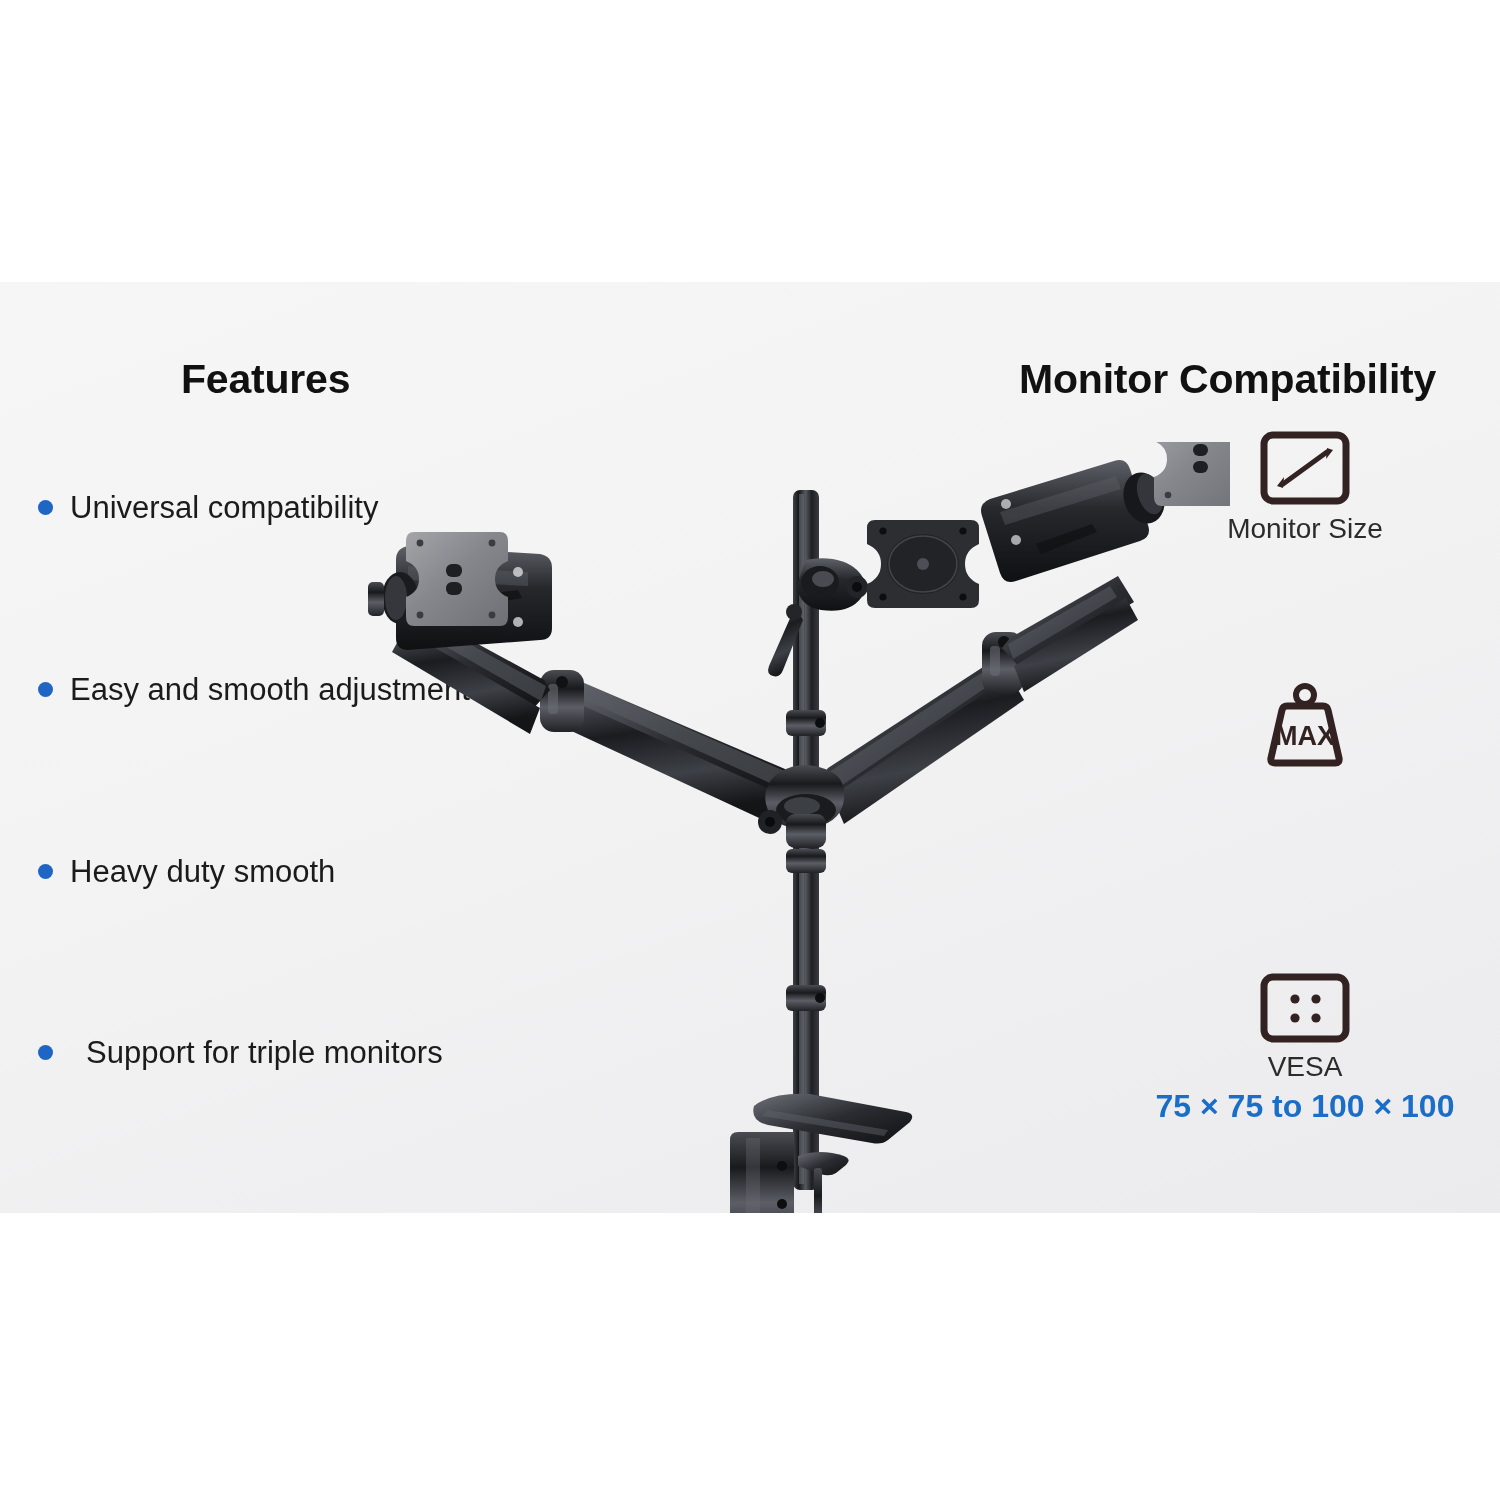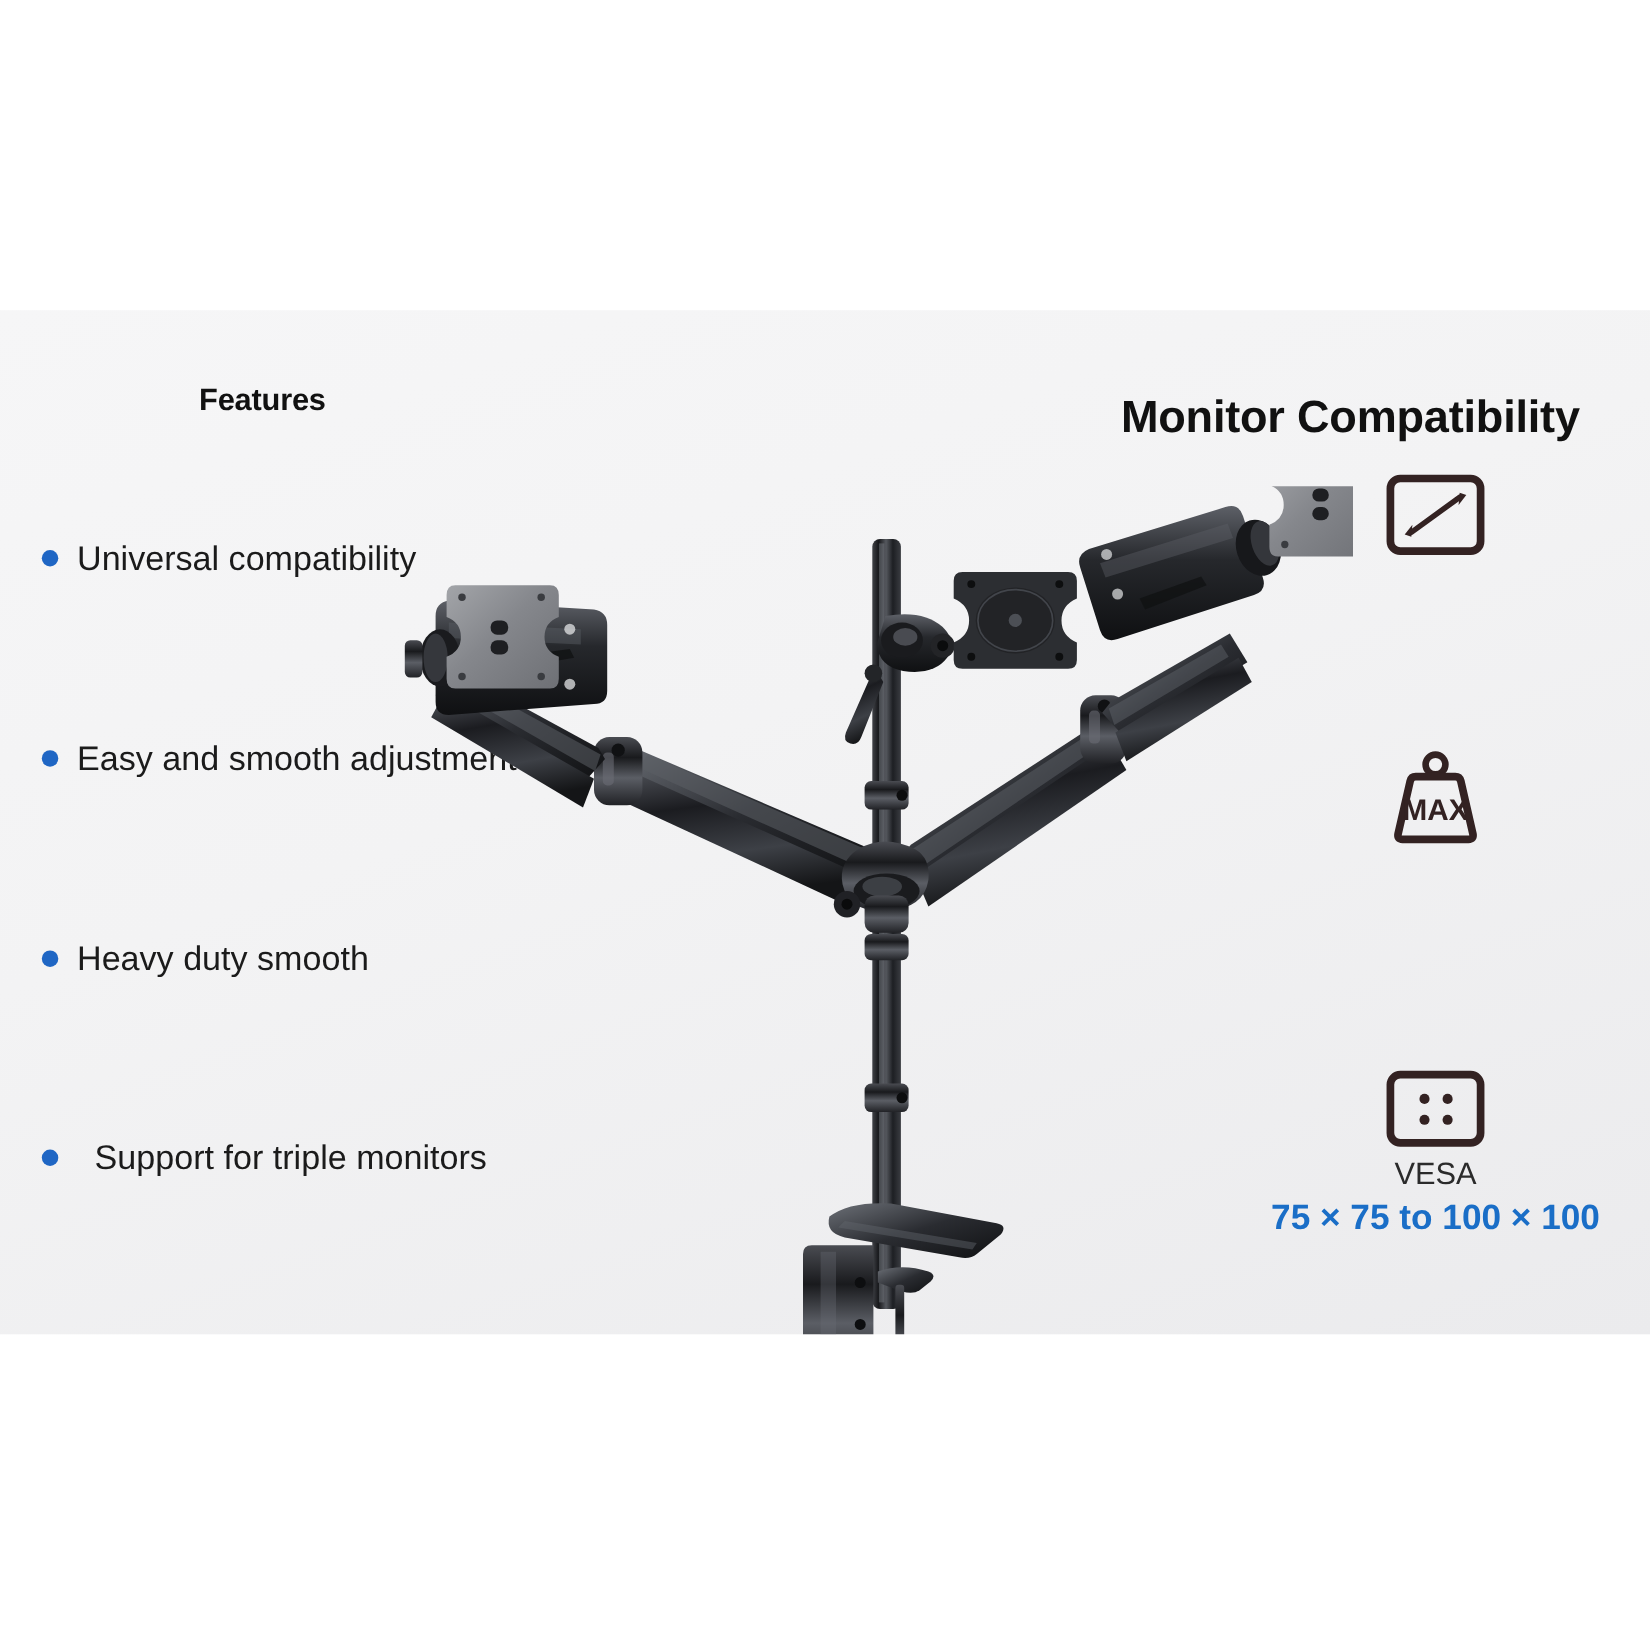--- a/index.html
+++ b/index.html
@@ -30,21 +30,21 @@
   .heading {
     position: absolute;
     font-weight: bold;
     color: #111111;
     letter-spacing: -0.2px;
     white-space: nowrap;
   }
   #features-heading {
     left: 181px;
     top: 47px;
-    font-size: 28px;
+    font-size: 41px;
   }
   #compat-heading {
     left: 1019px;
     top: 47px;
     font-size: 41px;
   }
 
   
   #feature-list {
     position: absolute;
@@ -348,20 +348,21 @@
 
   <div id="spec-column">
 
     <div class="spec-block" id="spec-monitor-size">
       <svg class="spec-icon" width="92" height="76" viewBox="0 0 92 76">
         <rect x="5" y="5" width="82" height="66" rx="9" ry="9" fill="none" stroke="#332222" stroke-width="7"></rect>
         <line x1="24" y1="54" x2="68" y2="22" stroke="#332222" stroke-width="5" stroke-linecap="round"></line>
         <polygon points="68,18 74,20 67,29" fill="#332222"></polygon>
         <polygon points="24,58 18,56 25,47" fill="#332222"></polygon>
       </svg>
+      <div class="spec-label">Monitor Size</div>
     </div>
 
     <div class="spec-block" id="spec-weight">
       <svg class="spec-icon" width="92" height="92" viewBox="0 0 92 92">
         <circle cx="46" cy="13" r="9" fill="none" stroke="#332222" stroke-width="6"></circle>
         <path d="M28 24 h36 q4 0 5 4 l11 48 q1 5 -4 5 h-60 q-5 0 -4 -5 l11 -48 q1 -4 5 -4 z" fill="none" stroke="#332222" stroke-width="7" stroke-linejoin="round"></path>
         <text x="46" y="63" text-anchor="middle" font-family="'Liberation Sans', sans-serif" font-size="27" font-weight="bold" fill="#332222">MAX</text>
       </svg>
     </div>
 

